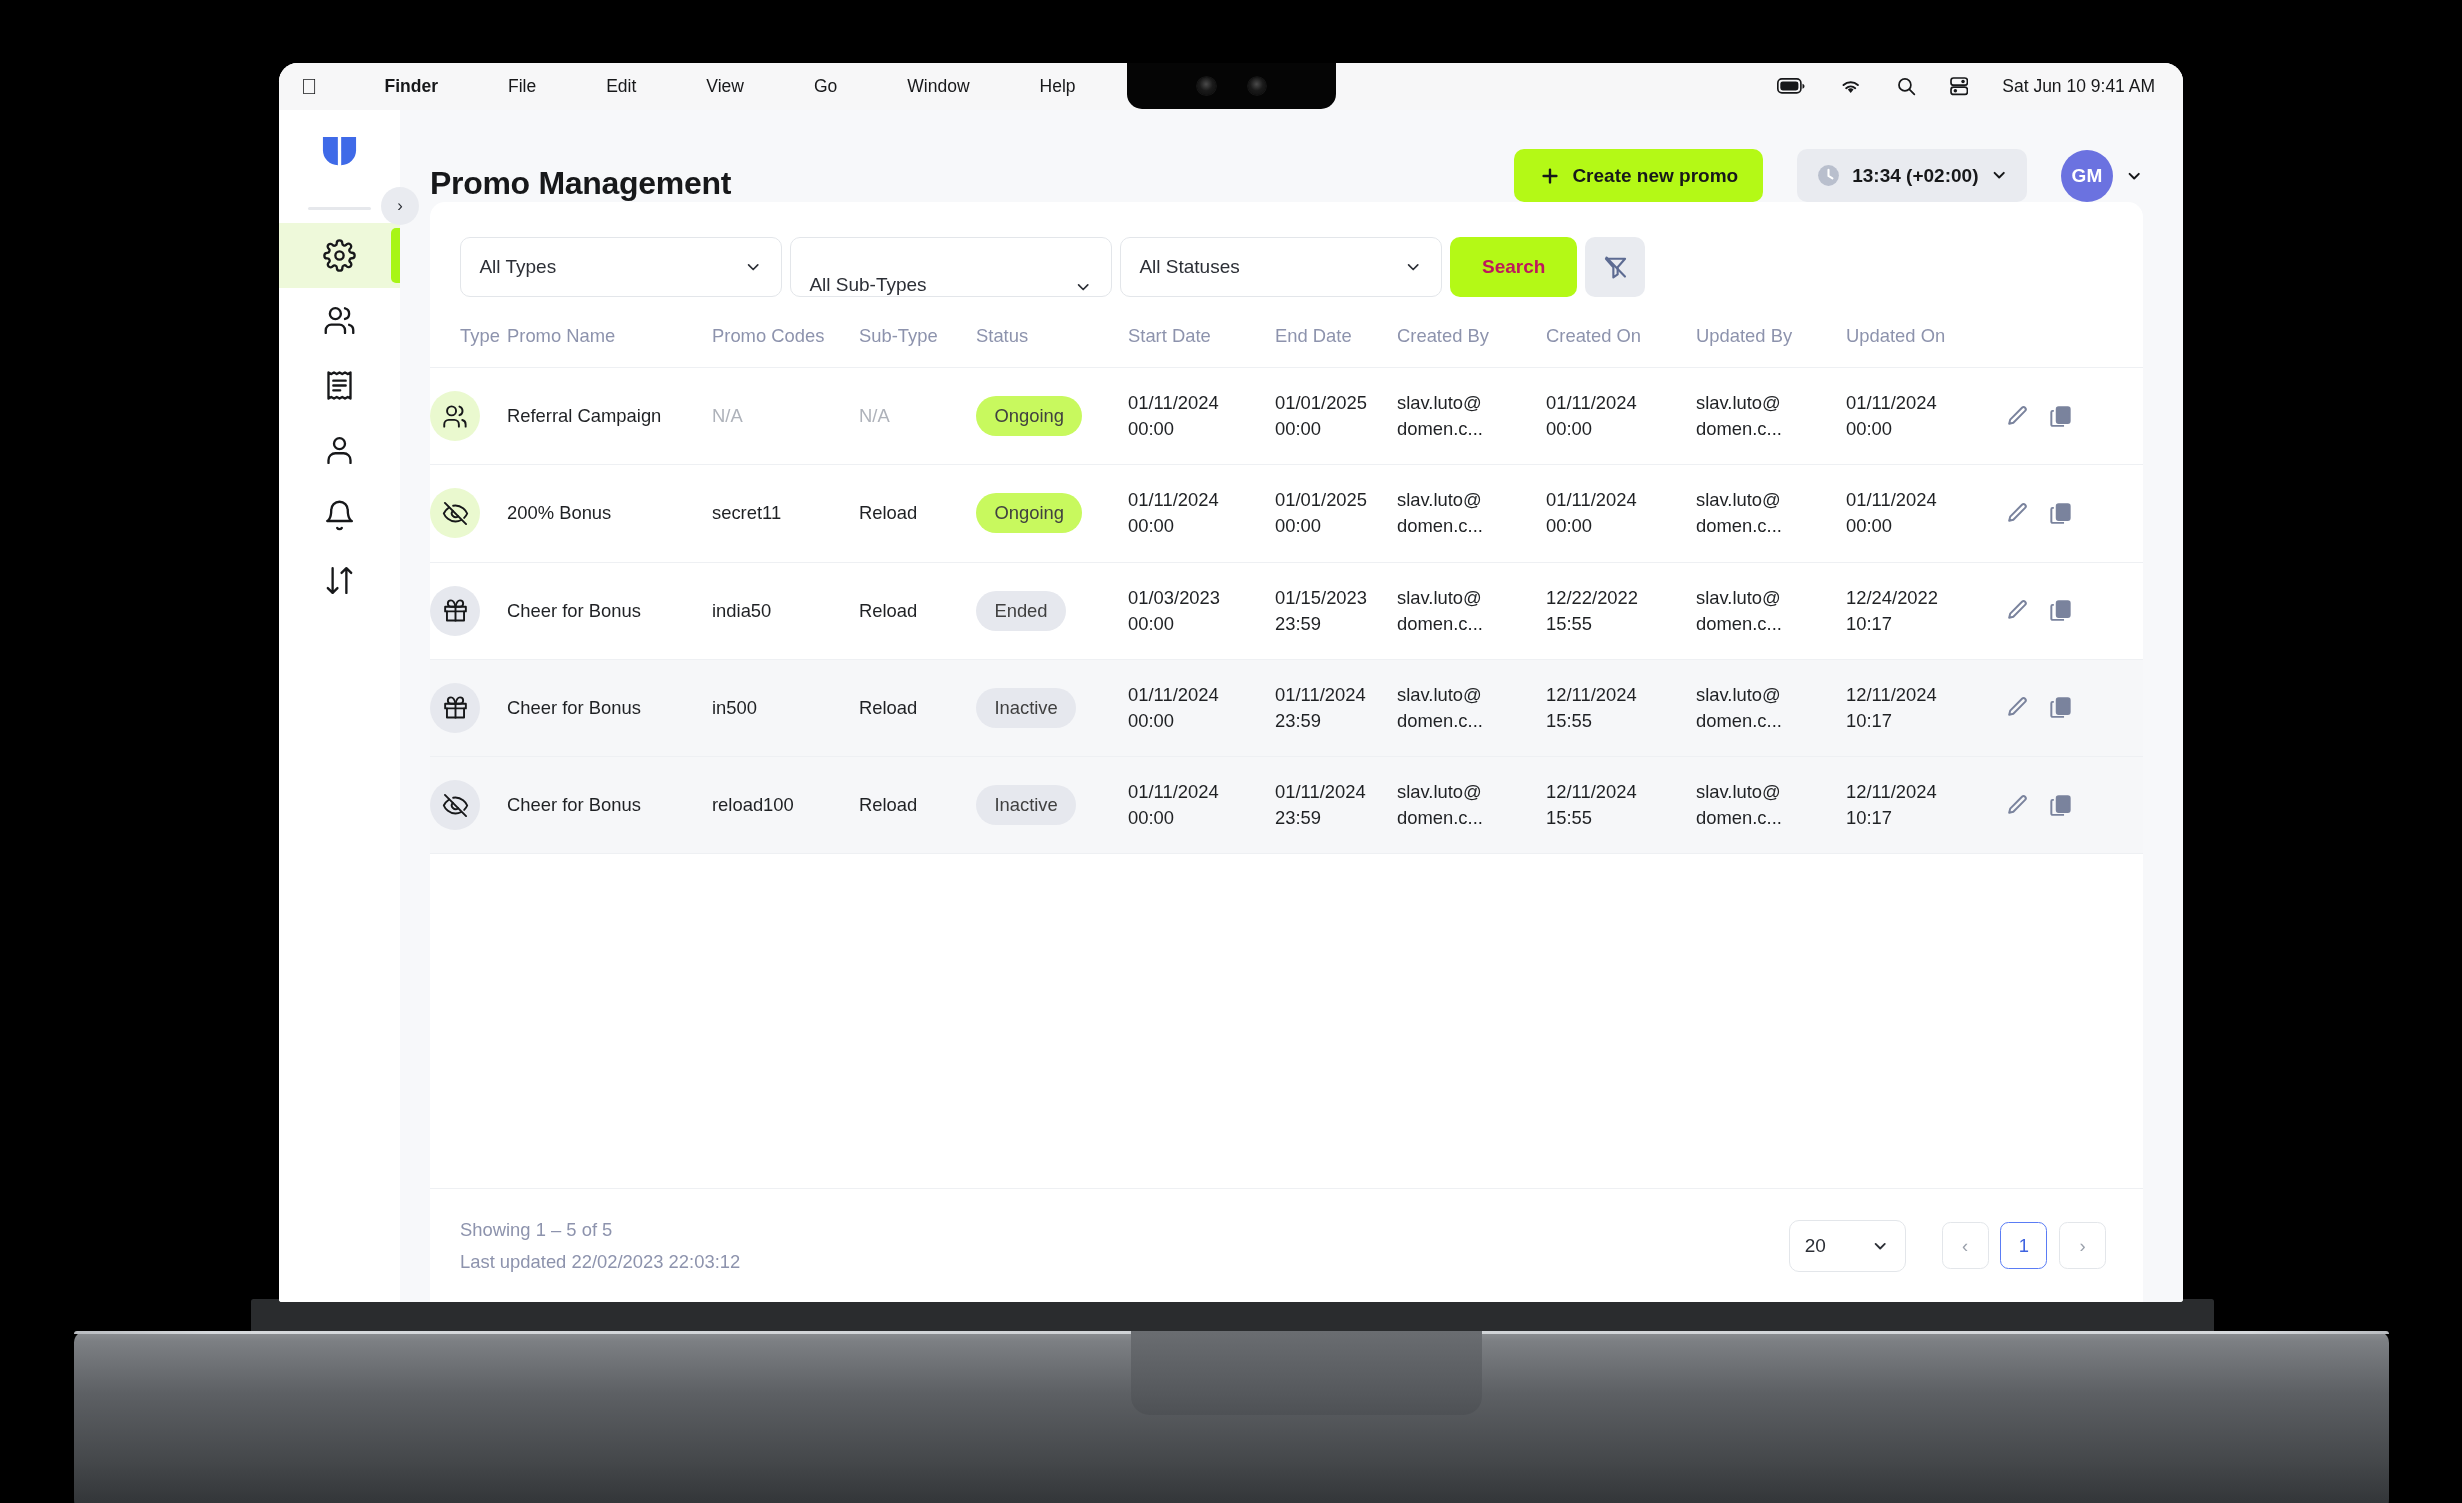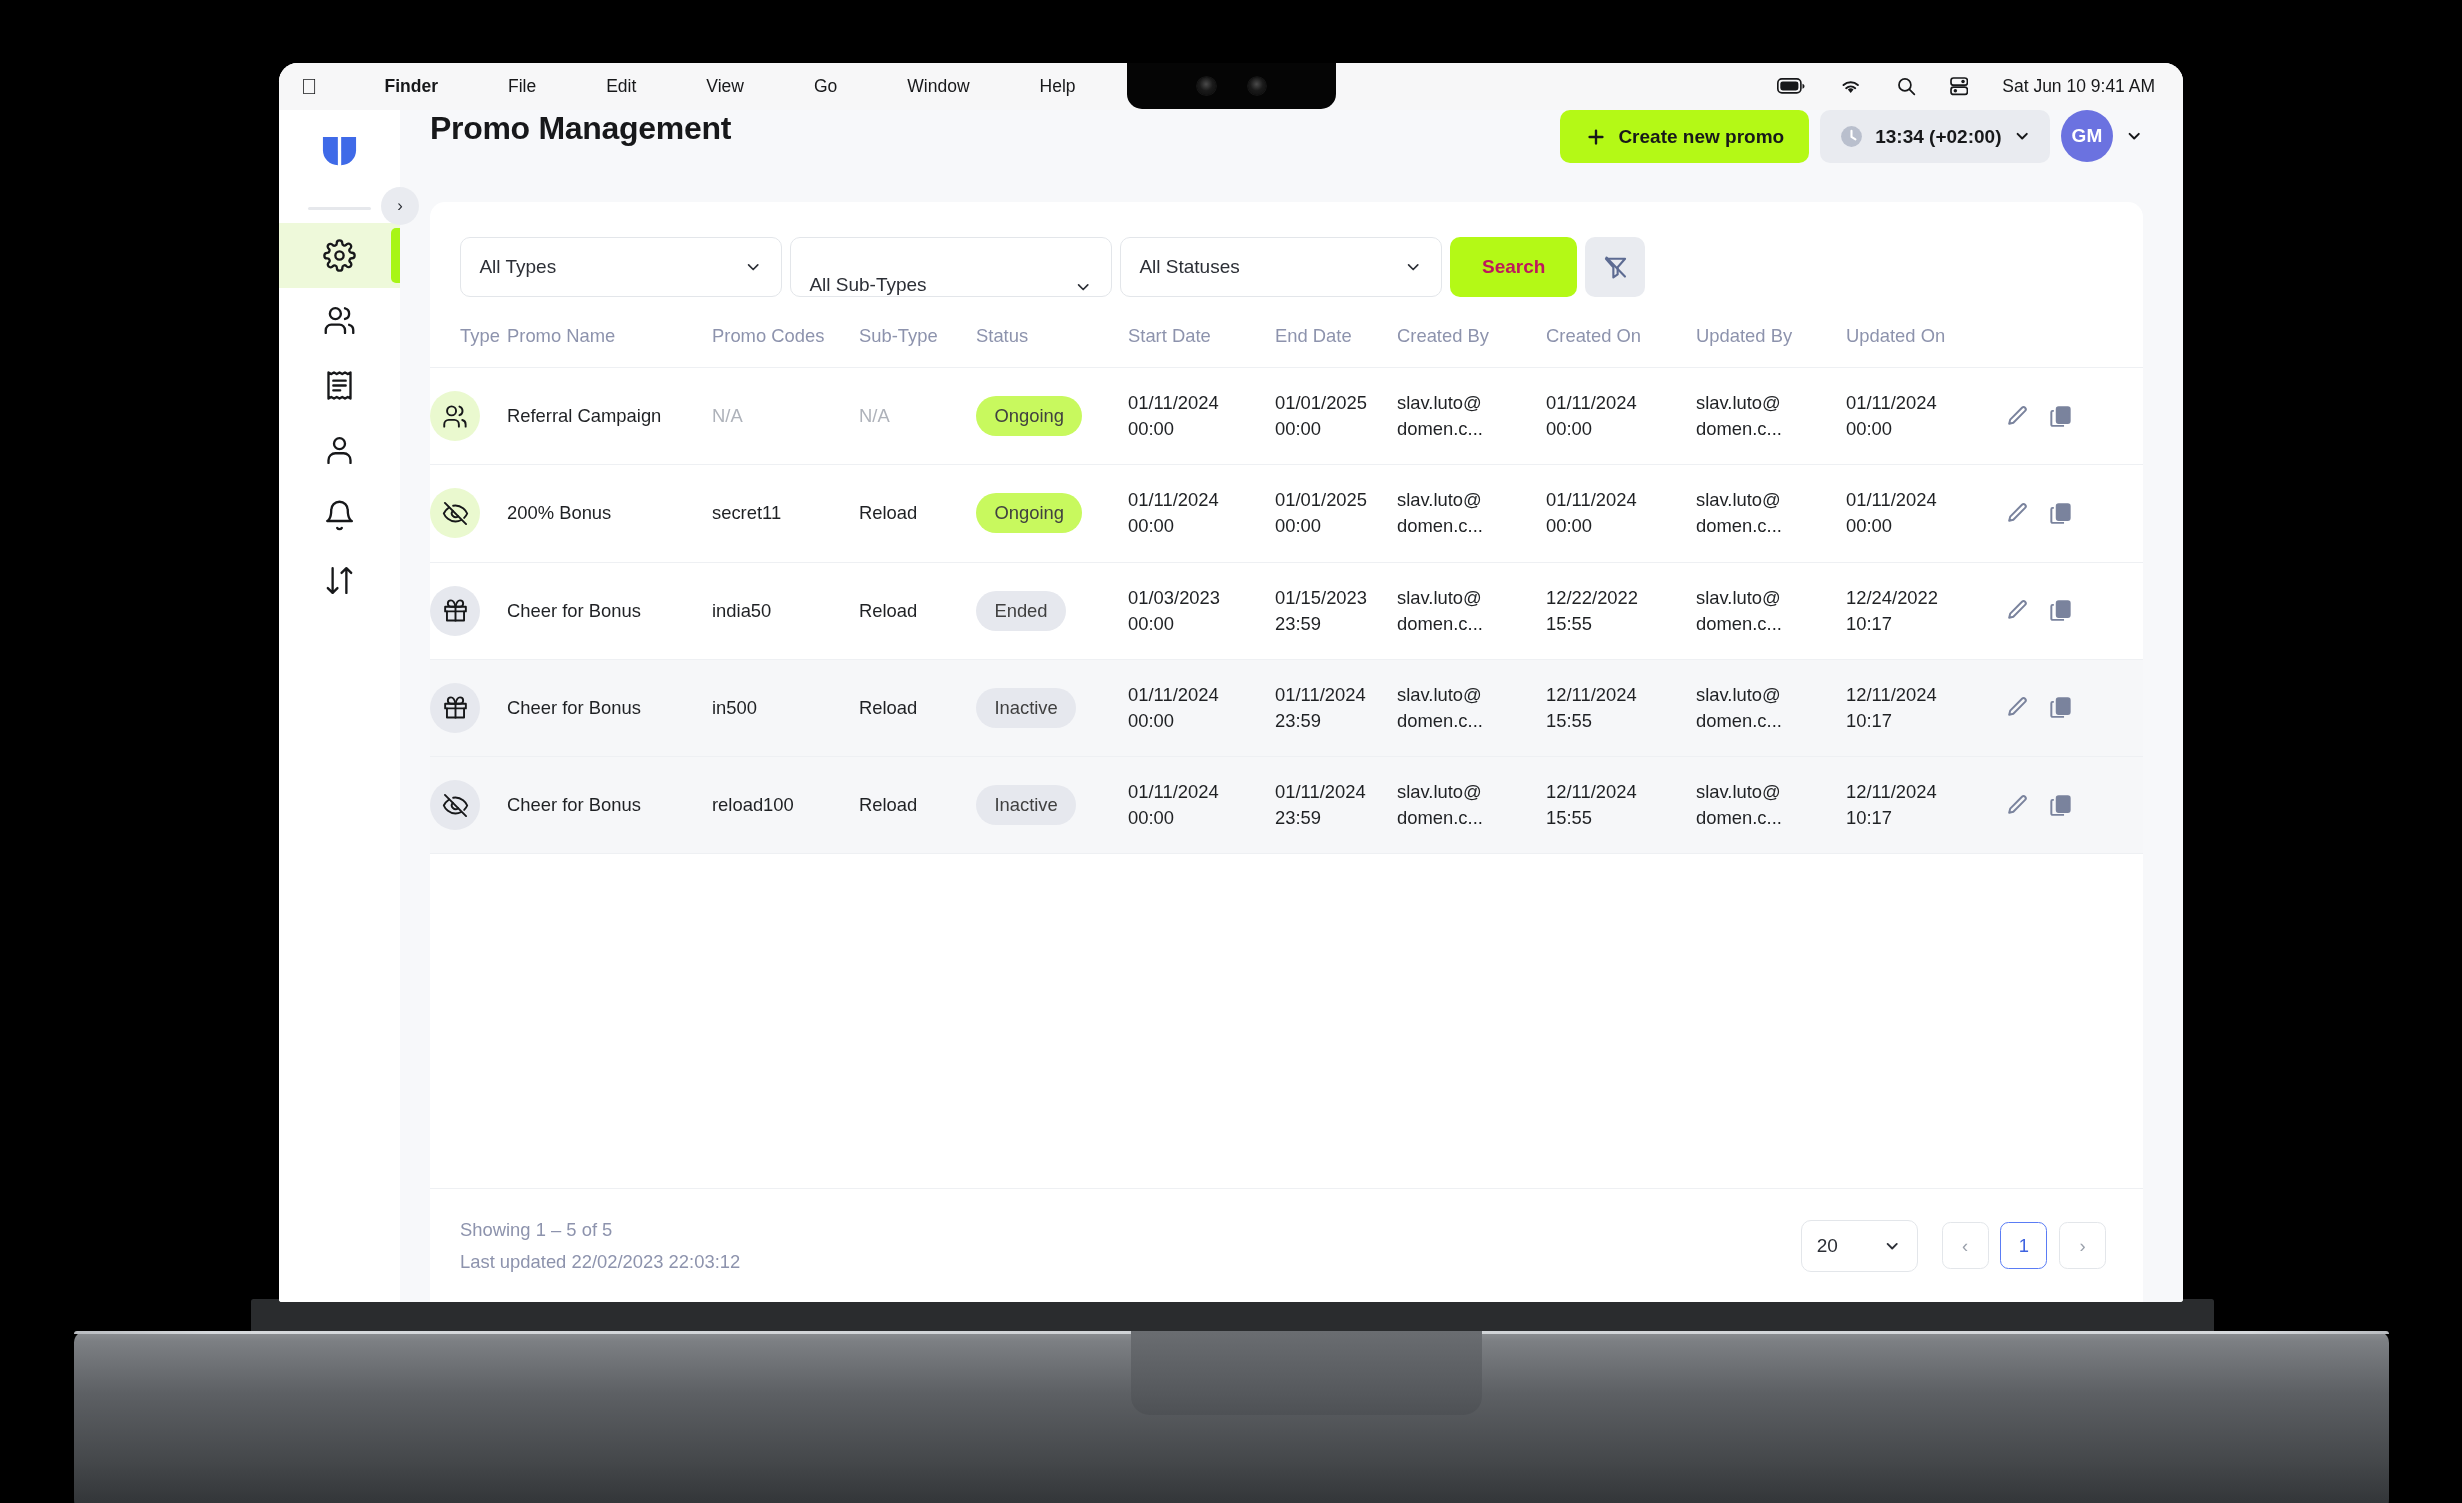--- a/index.html
+++ b/index.html
@@ -109,22 +109,22 @@
     background: #e9ebf0; color: #2c2f36;
     display: flex; align-items: center; justify-content: center;
     font-size: 16.7px; z-index: 20; cursor: pointer;
   }
 
   
   .main { flex: 1; display: flex; flex-direction: column; min-width: 0; }
 
   .topbar {
     height: 92px; flex: none;
-    display: flex; align-items: flex-start;
-    padding: 0 40px 0 30px; gap: 11px;
+    display: flex; align-items: flex-end;
+    padding: 0 40px 0 30px; gap: 34px;
   }
   .page-title { font-size: 32px; font-weight: bold; color: #17181a; letter-spacing: -0.3px; }
   .topbar .grow { flex: 1; }
   .btn-create {
     background: #b4f916; color: #17181a; font-weight: bold; font-size: 19px;
     border: none; border-radius: 10px; height: 53px; padding: 0 25px;
     display: flex; align-items: center; gap: 11px; cursor: pointer;
     font-family: "Liberation Sans", sans-serif;
   }
   .tz-pill {
@@ -211,21 +211,21 @@
   .actions { display: flex; align-items: center; gap: 18.4px; }
   .act-btn { cursor: pointer; display: flex; align-items: center; color: #7a839d; }
 
   
   .tfoot {
     flex: none; border-top: 1.3px solid #eef0f3;
     display: flex; align-items: center; justify-content: space-between;
     padding: 25px 37px 25px 30px;
   }
   .foot-left { font-size: 18.4px; color: #8d93ad; line-height: 1.7; }
-  .foot-right { display: flex; align-items: center; gap: 24px; }
+  .foot-right { display: flex; align-items: center; gap: 36px; }
   .per-page {
     width: 117px; height: 52px; border: 1.3px solid #e3e6ea; border-radius: 10px;
     display: flex; align-items: center; justify-content: space-between;
     padding: 0 15px; font-size: 19px; color: #2c2f36; cursor: pointer;
   }
   .pager { display: flex; align-items: center; gap: 11.7px; }
   .pg {
     width: 47px; height: 47px; border-radius: 8.4px; border: 1.3px solid #e3e6ea;
     background: #fff; display: flex; align-items: center; justify-content: center;
     font-size: 18.4px; color: #9aa0ab; cursor: pointer;

